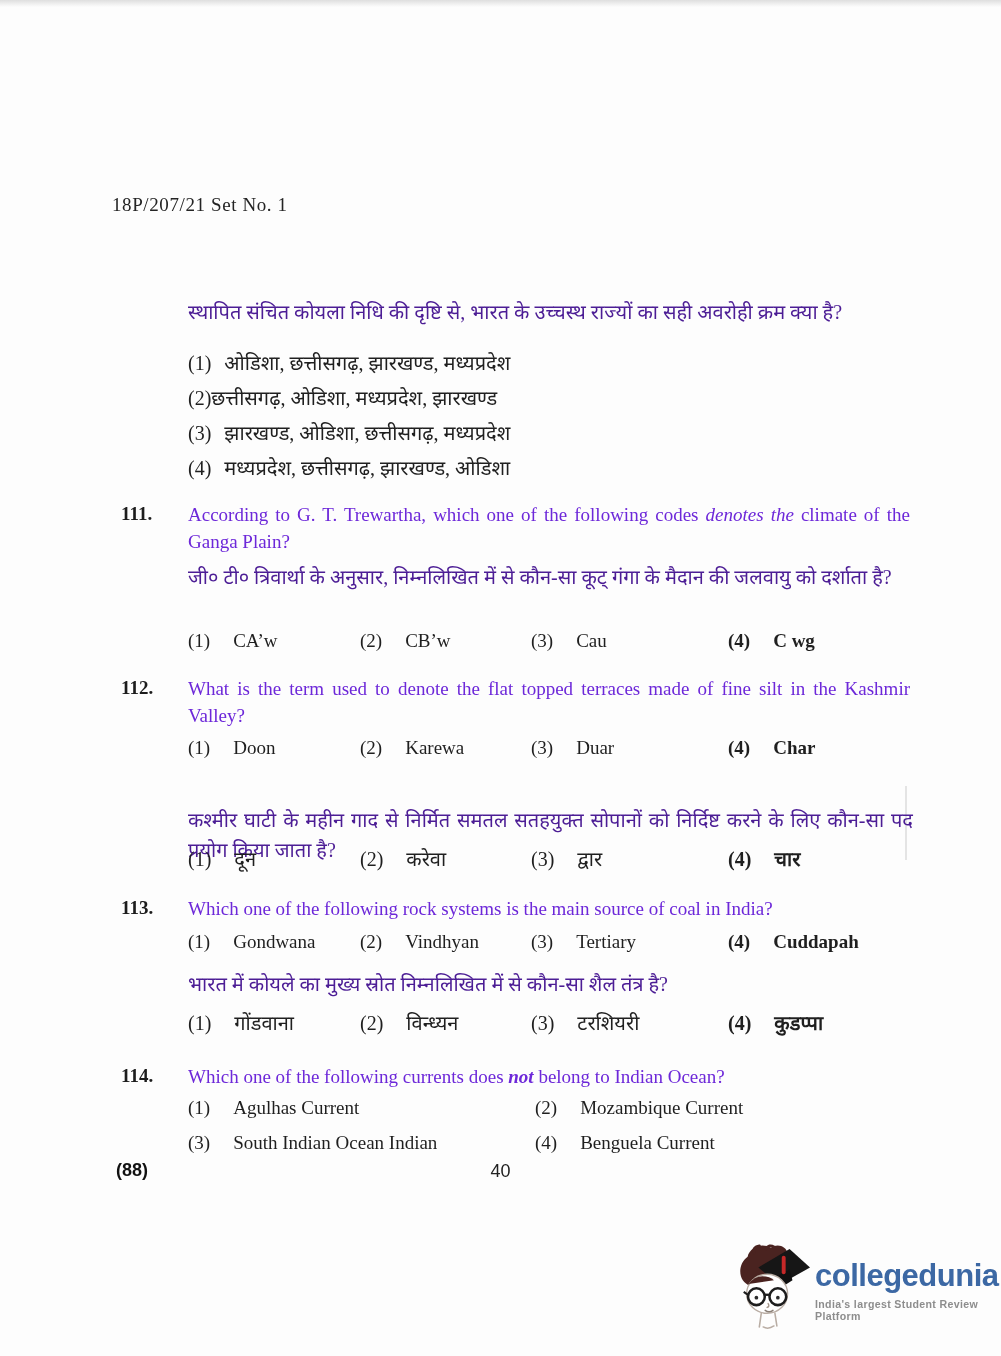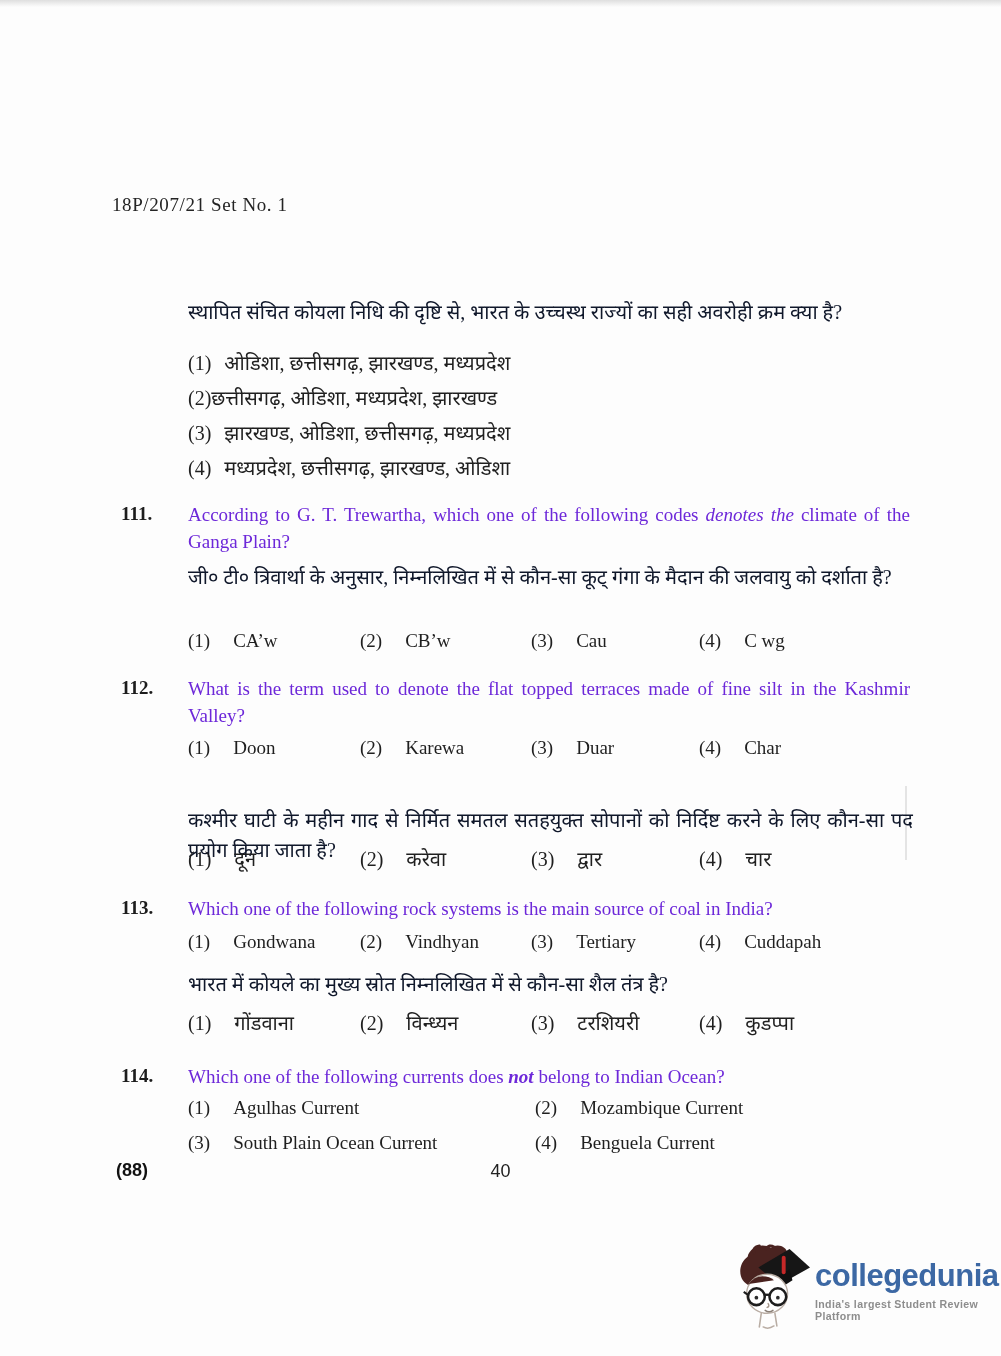--- a/index.html
+++ b/index.html
@@ -24,27 +24,27 @@
   .qnum {
     position:absolute; left:121px; width:52px;
     font-weight:bold; font-size:19px; color:#1c1c1c;
   }
   .qtext-en {
     position:absolute; left:188px; width:722px;
     font-size:19px; line-height:27px; text-align:justify; color:#6d28d9;
   }
   .qtext-hi {
     position:absolute; left:188px; width:716px;
-    font-size:20px; line-height:30px; text-align:justify; color:#0f172a;
+    font-size:20px; line-height:30px; text-align:justify; color:#4c1d95;
   }
   .optrow { position:absolute; left:188px; width:760px; height:28px; font-size:19px; }
   .optrow.hi { font-size:20px; }
   .opt { position:absolute; top:0; white-space:nowrap; }
   .opt .lbl { margin-left:23px; }
-  .c1 { left:0; } .c2 { left:172px; } .c3 { left:343px; } .c4 { left:511px; }
+  .c1 { left:0; } .c2 { left:172px; } .c3 { left:343px; } .c4 { left:540px;font-weight:bold; }
   .w1 { left:0; } .w2 { left:347px; }
   .optcol { position:absolute; left:188px; font-size:19px; }
   .optcol .row { height:35px; white-space:nowrap; }
   .em { font-style:italic; }
   .bold-em { font-style:italic; font-weight:bold; }
   .footer-left {
     position:absolute; left:116px; top:1160px;
     font-family:"Liberation Sans", sans-serif; font-weight:bold; font-size:18px; color:#111;
   }
   .footer-page {
@@ -137,21 +137,21 @@
     <span class="opt c4"><span>(4)</span><span class="lbl">कुडप्पा</span></span>
   </div>
 
   <div class="qnum" style="top:1065px;">114.</div>
   <div class="qtext-en" style="top:1063px; width:740px;"><span>Which one of the following currents does </span><span class="bold-em">not</span><span> belong to Indian Ocean?</span></div>
   <div class="optrow" style="top:1097px;">
     <span class="opt w1"><span>(1)</span><span class="lbl">Agulhas Current</span></span>
     <span class="opt w2"><span>(2)</span><span class="lbl">Mozambique Current</span></span>
   </div>
   <div class="optrow" style="top:1132px;">
-    <span class="opt w1"><span>(3)</span><span class="lbl">South Plain Ocean Current</span></span>
+    <span class="opt w1"><span>(3)</span><span class="lbl">South Indian Ocean Indian</span></span>
     <span class="opt w2"><span>(4)</span><span class="lbl">Benguela Current</span></span>
   </div>
 
   <div class="footer-left">(88)</div>
   <div class="footer-page">40</div>
 
   <div class="logo">
     <span>
       <svg width="78" height="92" viewBox="0 0 80 92" aria-hidden="true">
 

